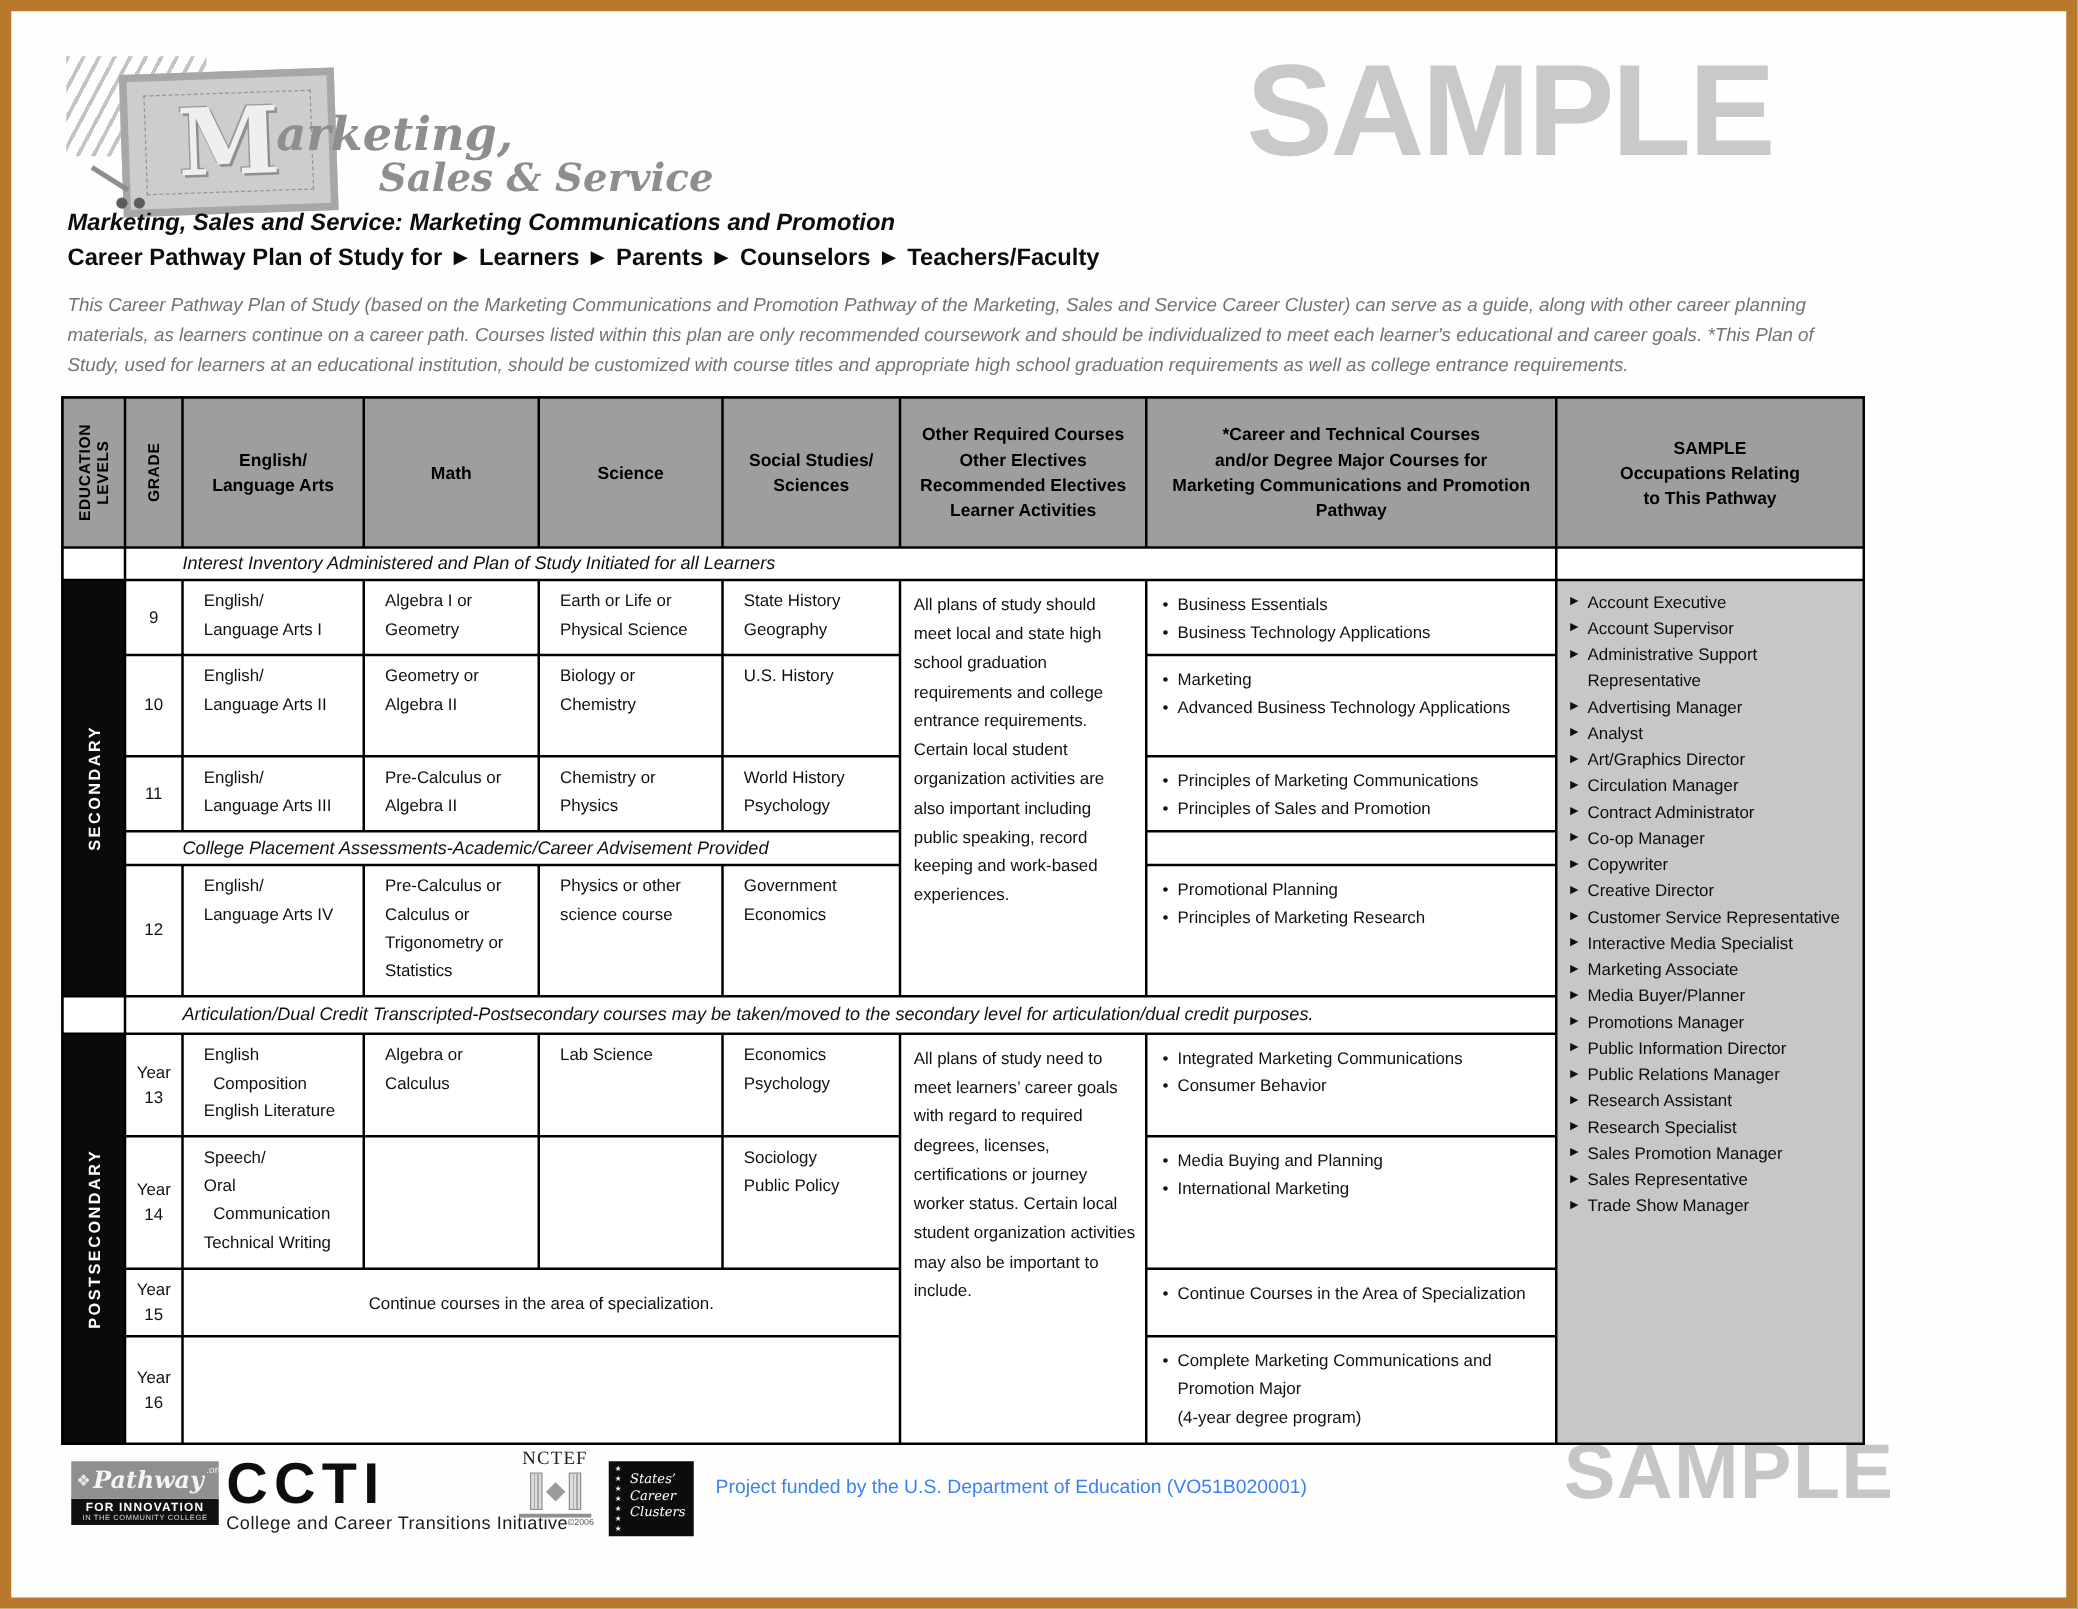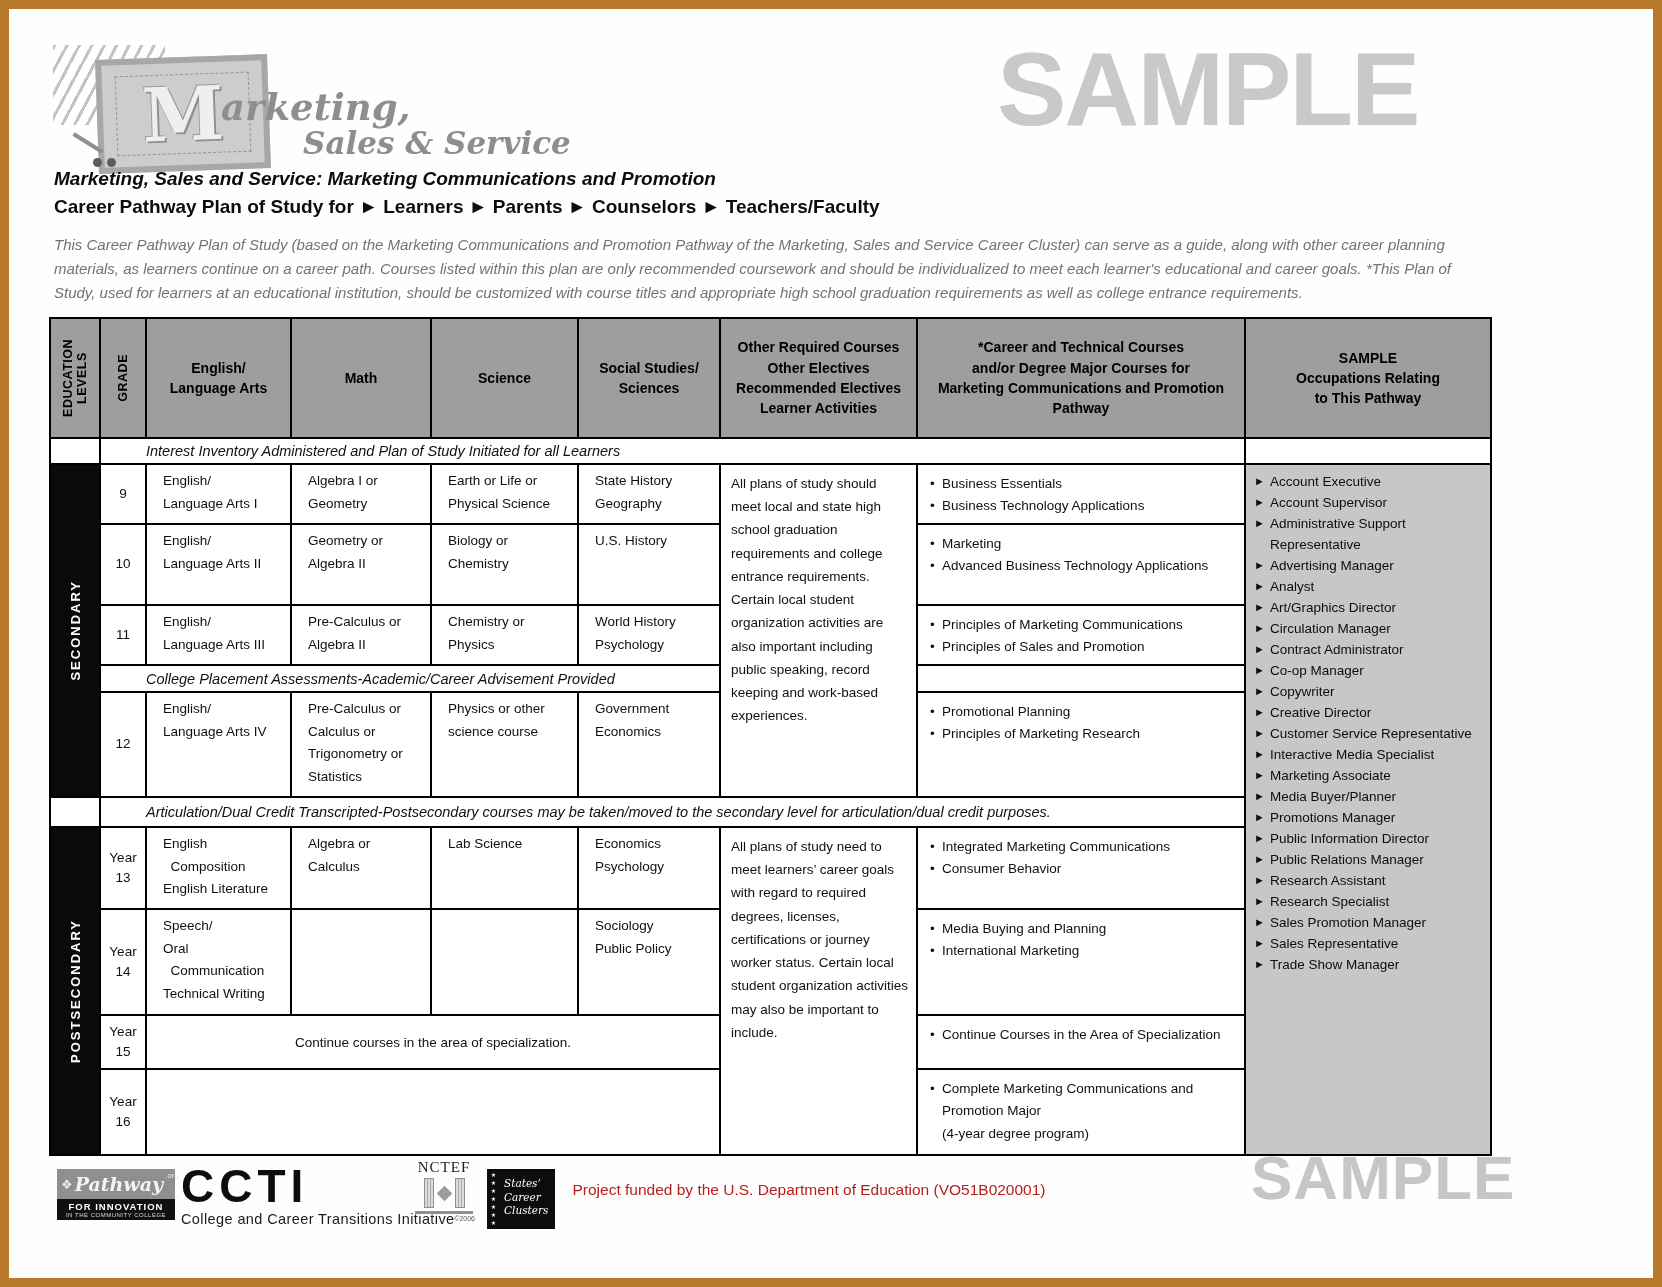--- a/index.html
+++ b/index.html
@@ -79,21 +79,21 @@
   .nctef-name{font-family:"Liberation Serif",serif;font-size:15px;letter-spacing:1px;color:#222;}
   .nctef-graphic{display:flex;align-items:center;justify-content:center;gap:5px;height:34px;}
   .nctef-col{width:8px;height:28px;border:1px solid #8f8f8f;background:repeating-linear-gradient(90deg,#ddd 0 2px,#aaa 2px 3px);}
   .nctef-diamond{width:11px;height:11px;background:#9b9b9b;transform:rotate(45deg);}
   .nctef-base{height:3px;background:#8f8f8f;margin:1px 2px;}
   .nctef-c{font-size:7px;color:#555;text-align:right;}
   .clusters{position:absolute;left:478px;top:1160px;width:68px;height:60px;background:#0c0c0c;color:#fff;overflow:hidden;}
   .clusters-stars{position:absolute;left:3px;top:2px;writing-mode:vertical-rl;font-size:6px;letter-spacing:1px;color:#f0f0f0;height:54px;}
   .clusters-text{position:absolute;left:17px;top:8px;font-family:"DejaVu Serif",serif;font-style:italic;
     font-size:10.5px;line-height:1.3;white-space:pre-line;}
-  .funding{position:absolute;left:500px;top:1172px;width:600px;text-align:center;font-size:15.5px;color:#b91c1c;}
+  .funding{position:absolute;left:500px;top:1172px;width:600px;text-align:center;font-size:15.5px;color:#3b82f6;}
 </style>
 </head>
 <body>
 
 <div class="page">
 
   <div class="logo">
     <div class="logo-stripes"></div>
     <div class="logo-box">
       <div class="logo-box-inner">

